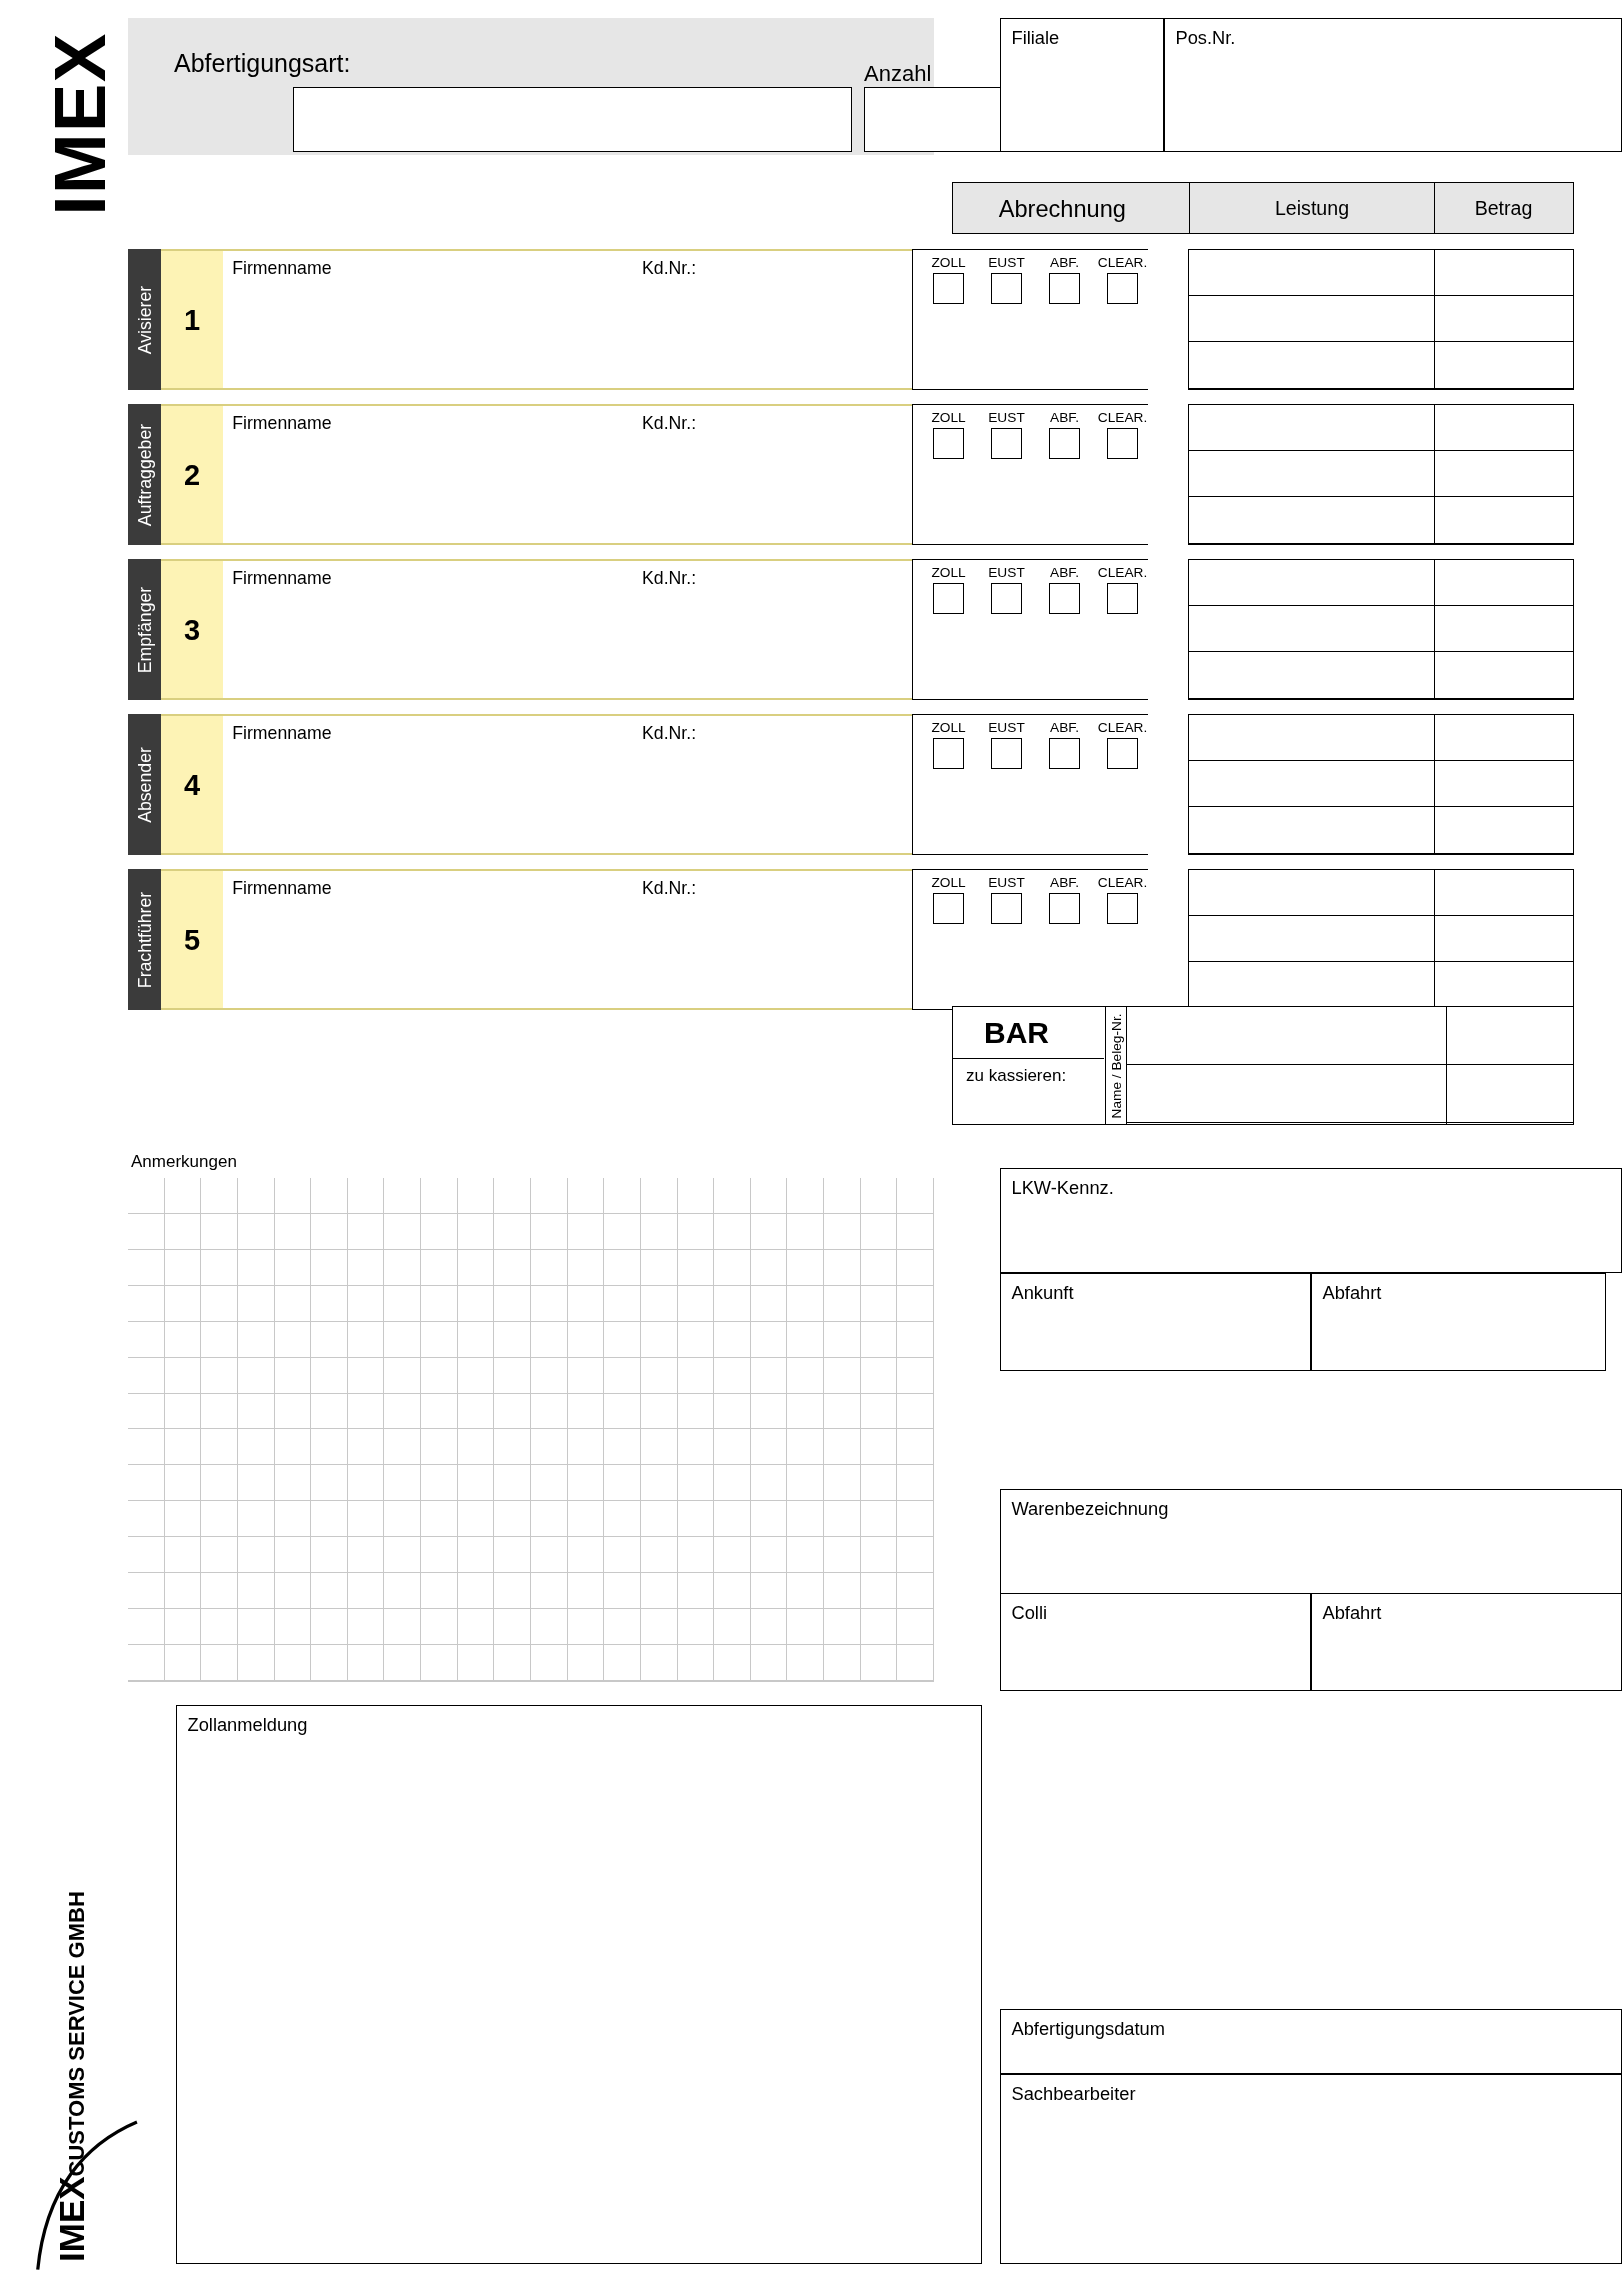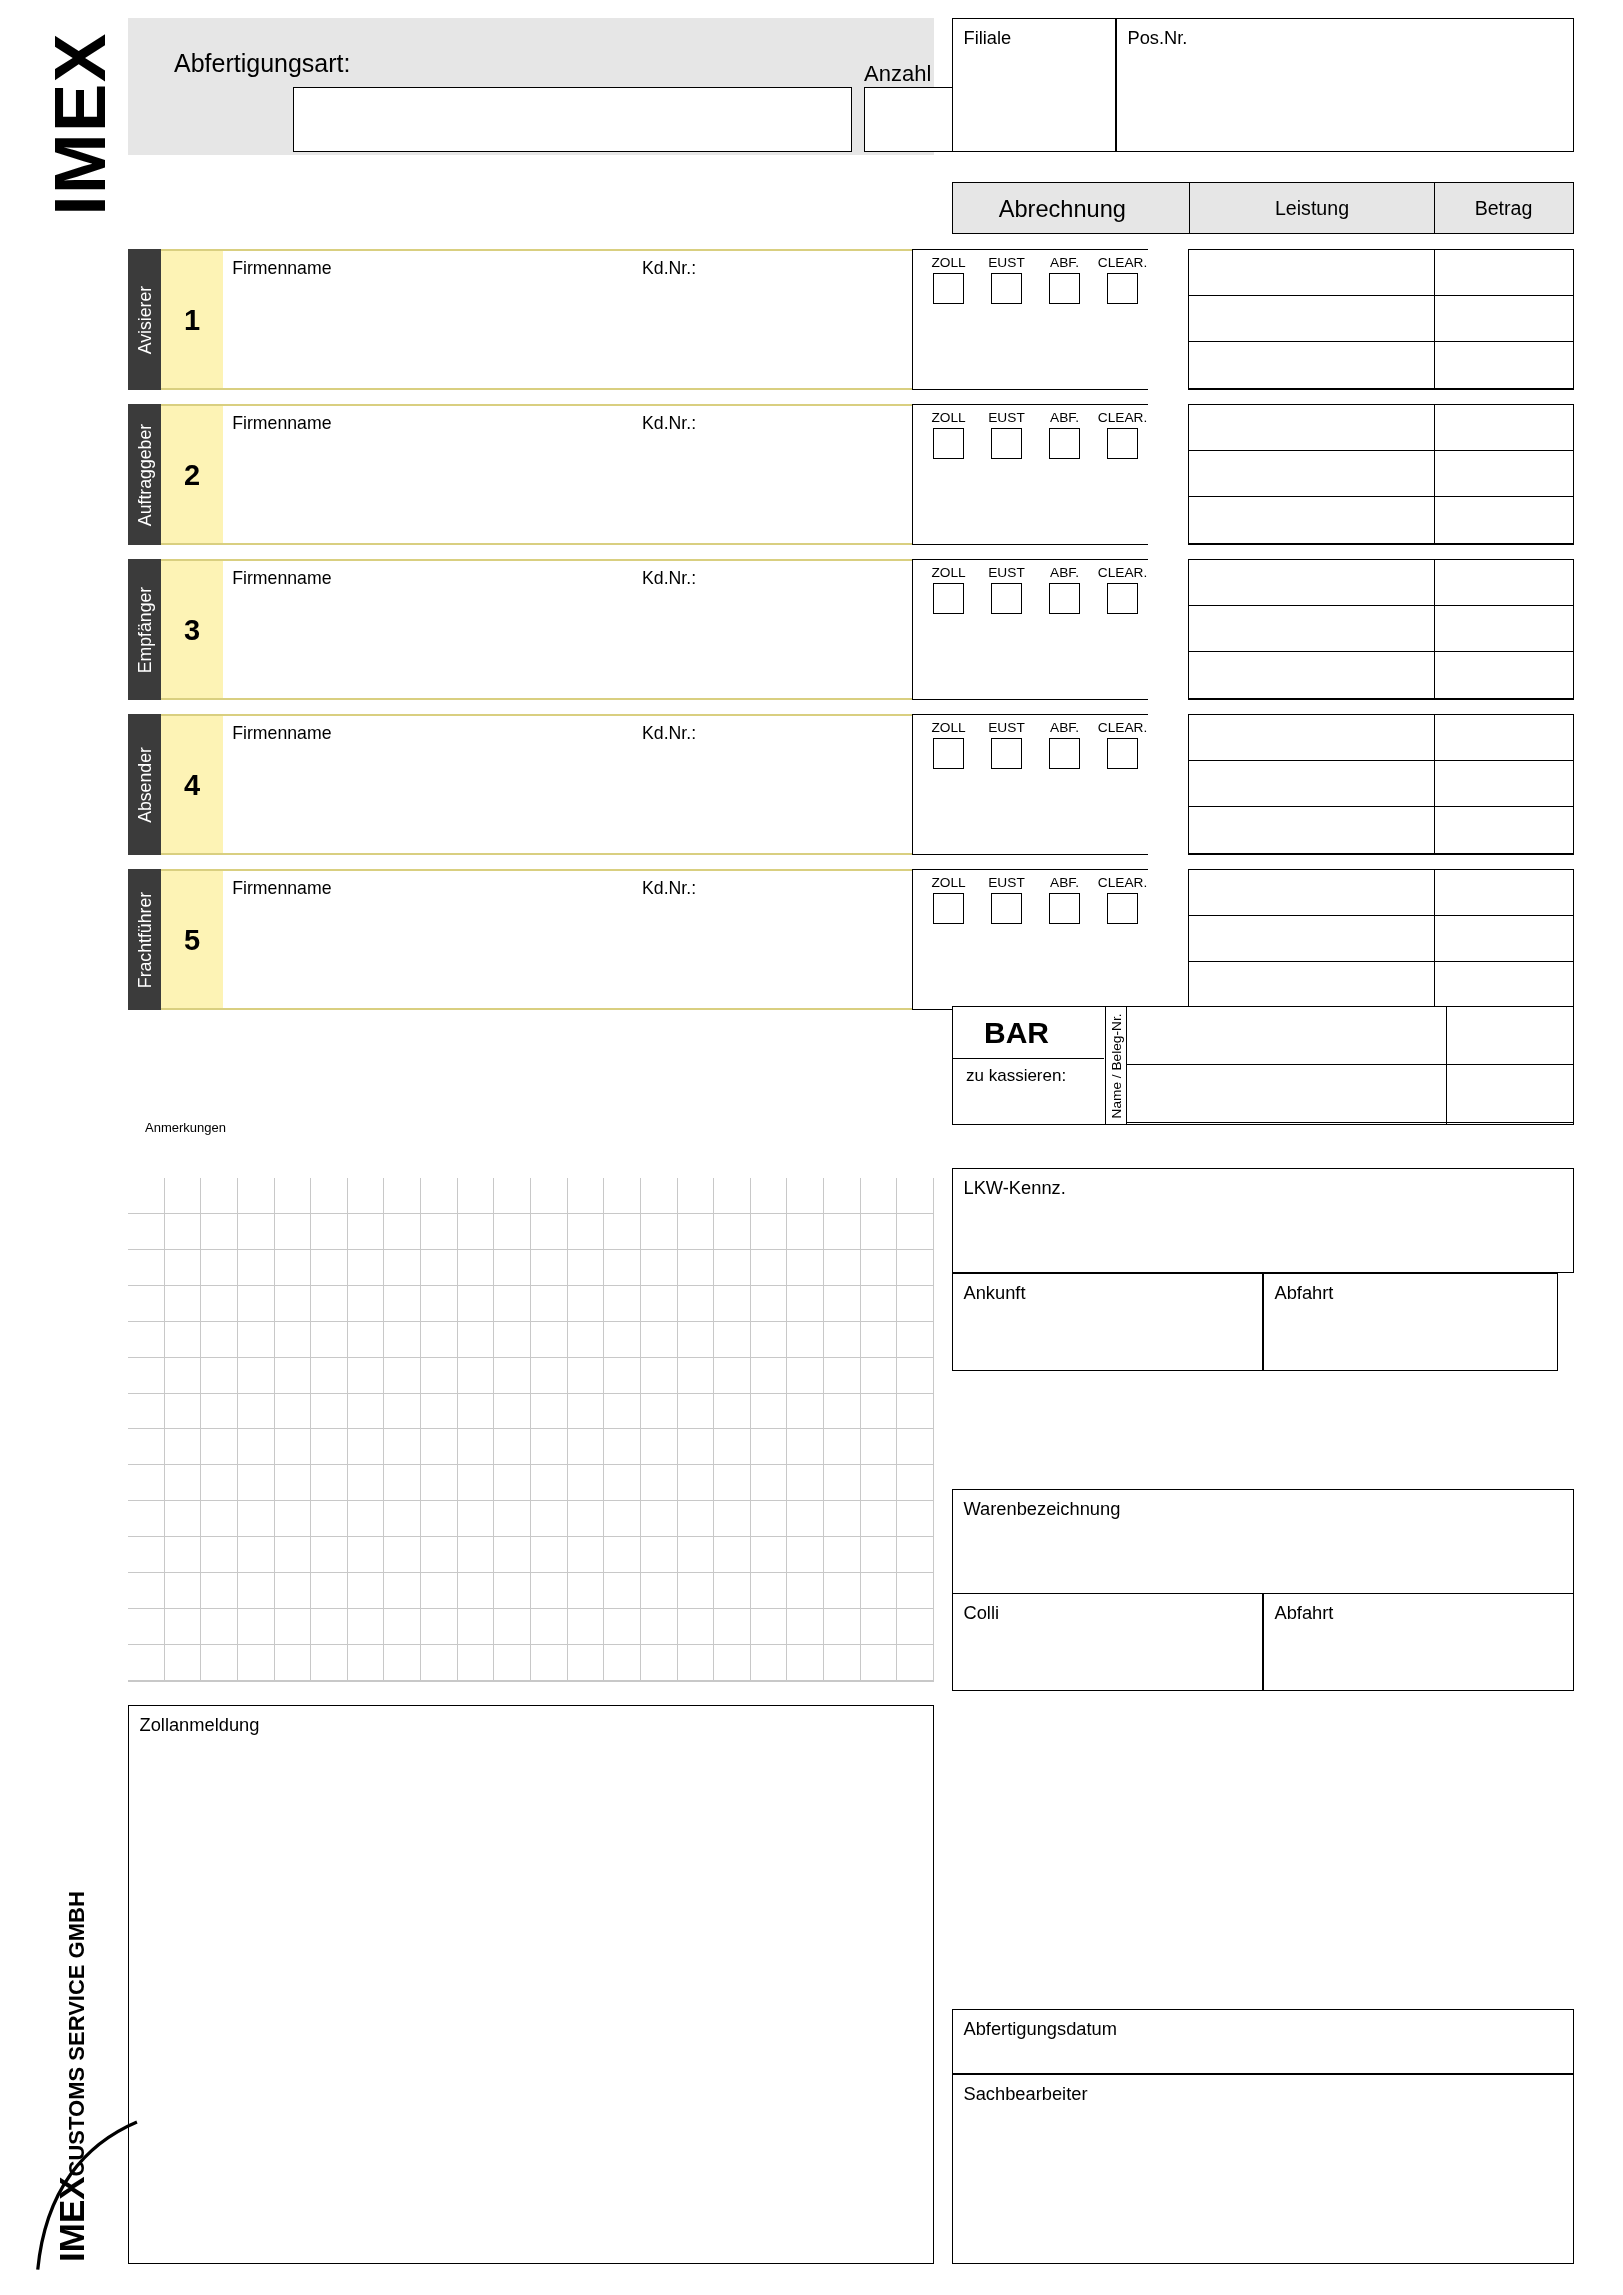--- a/index.html
+++ b/index.html
@@ -68,20 +68,21 @@
     width: 124px;
     height: 157px;
   }
 
   
   .box {
     position: absolute;
     border: 1.3px solid #000;
     box-sizing: border-box;
     background: #fff;
+    margin-left: 48px;
   }
 
   
   #abfertigungsart-band {
     position: absolute;
     left: 128px;
     top: 18.3px;
     width: 806px;
     height: 137px;
     background: #e6e6e6;
@@ -336,23 +337,22 @@
   #bar-cells .r:last-child { border-bottom: none; }
   #bar-cells .vdiv {
     position: absolute; left: 319px; top: 0; bottom: 0;
     width: 1.3px; background: #000;
   }
 
   
   #anmerkungen-label {
     position: absolute;
     left: 131px;
-    top: 1120px;
-    font-size: 13px;
-    margin-left: 14px;
+    top: 1152px;
+    font-size: 17px;
   }
   #anmerkungen-grid {
     position: absolute;
     left: 128px;
     top: 1178px;
     width: 806px;
     height: 504px;
     display: grid;
     grid-template-columns: repeat(22, 1fr);
     grid-template-rows: repeat(14, 1fr);

